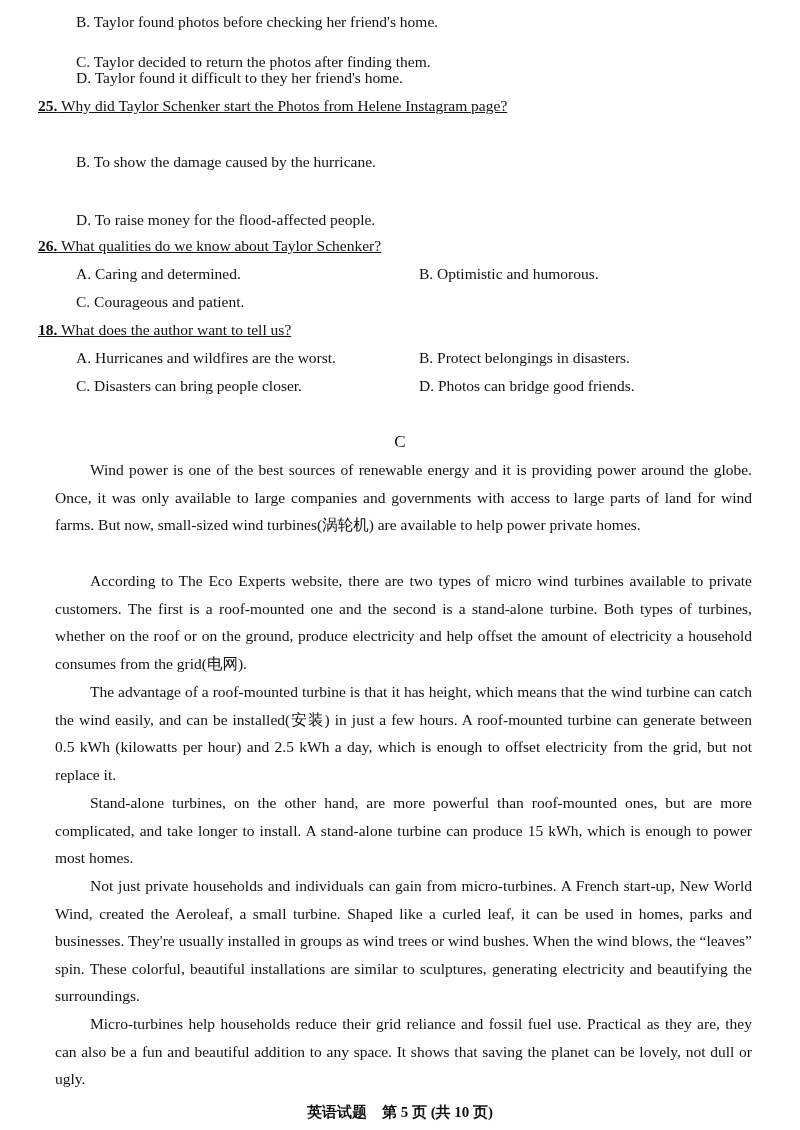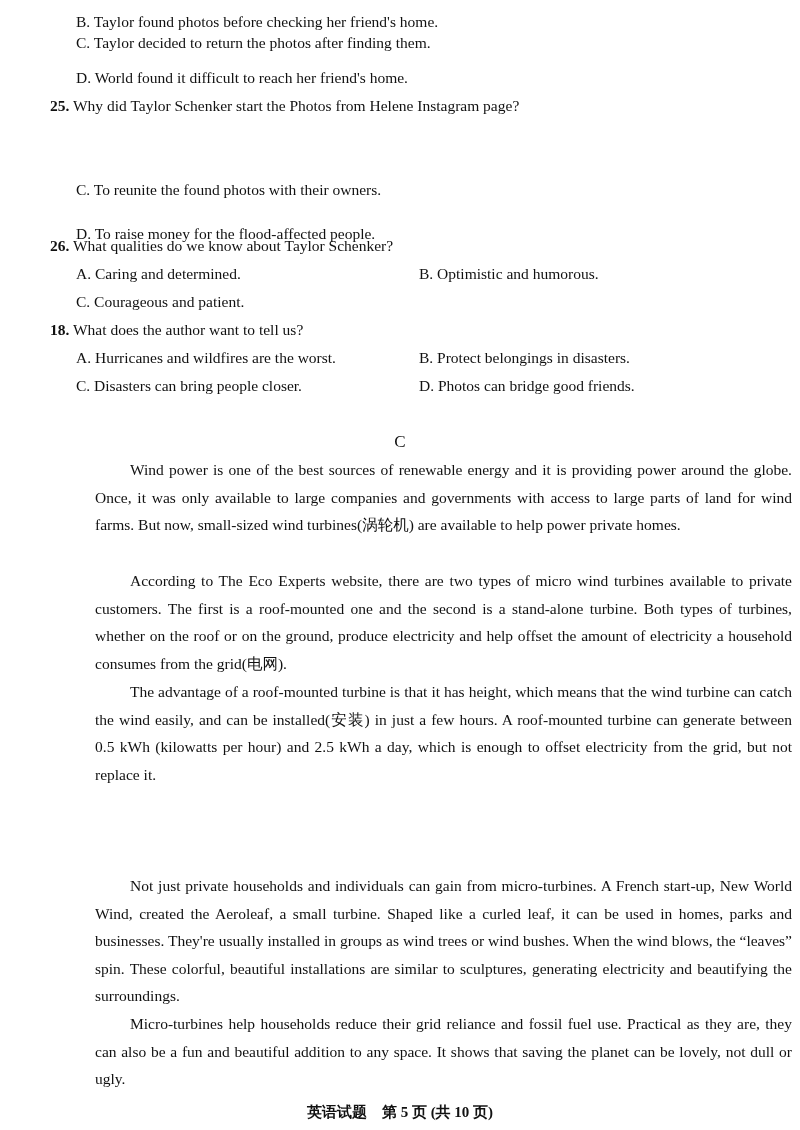--- a/index.html
+++ b/index.html
@@ -6,45 +6,45 @@
   body {
     width: 800px; height: 1130px; overflow: hidden; position: relative;
     font-family: "Liberation Serif", "DejaVu Serif", serif;
     color: #111;
     font-size: 15.5px;
   }
   .page { position: absolute; left: 0; top: 0; width: 800px; height: 1130px; }
   .line { position: absolute; white-space: nowrap; line-height: 20px; }
   .opt { left: 76px; }
   .opt2 { left: 419px; text-align: right; }
-  .qnum { left: 50px; }
+  .qnum { left: 38px; text-decoration: underline; }
   .qnum b { font-weight: bold; }
   .section-title { left: 0; width: 800px; text-align: center; font-size: 17px; }
   .para {
     position: absolute; left: 55px; width: 697px;
     text-align: justify; text-align-last: left;
-    line-height: 27.5px; text-indent: 35px; margin-left: 40px;
+    line-height: 27.5px; text-indent: 35px;
   }
   .footer { left: 0; width: 800px; text-align: center; font-size: 15px; font-weight: bold; }
 </style>
 </head>
 <body>
 
 <div class="page">
 
   <div class="line opt" style="top:12px">B. Taylor found photos before checking her friend's home.</div>
-  <div class="line opt" style="top:33px">C. Taylor decided to return the photos after finding them.</div>
-  <div class="line opt" style="top:68px">D. World found it difficult to reach her friend's home.</div>
+  <div class="line opt" style="top:52px">C. Taylor decided to return the photos after finding them.</div>
+  <div class="line opt" style="top:68px">D. Taylor found it difficult to they her friend's home.</div>
 
   <div class="line qnum" style="top:96px">
     <b>25.</b>
     <span>Why did Taylor Schenker start the Photos from Helene Instagram page?</span>
   </div>
-  <div class="line opt" style="top:180px">C. To reunite the found photos with their owners.</div>
-  <div class="line opt" style="top:224px">D. To raise money for the flood-affected people.</div>
+  <div class="line opt" style="top:152px">B. To show the damage caused by the hurricane.</div>
+  <div class="line opt" style="top:210px">D. To raise money for the flood-affected people.</div>
 
   <div class="line qnum" style="top:236px">
     <b>26.</b>
     <span>What qualities do we know about Taylor Schenker?</span>
   </div>
   <div class="line opt" style="top:264px">A. Caring and determined.</div>
   <div class="line opt2" style="top:264px">B. Optimistic and humorous.</div>
   <div class="line opt" style="top:292px">C. Courageous and patient.</div>
 
   <div class="line qnum" style="top:320px">
@@ -54,17 +54,18 @@
   <div class="line opt" style="top:348px">A. Hurricanes and wildfires are the worst.</div>
   <div class="line opt" style="top:376px">C. Disasters can bring people closer.</div>
   <div class="line opt2" style="top:348px">B. Protect belongings in disasters.</div>
   <div class="line opt2" style="top:376px">D. Photos can bridge good friends.</div>
 
   <div class="line section-title" style="top:432px">C</div>
 
   <div class="para" style="top:456px">Wind power is one of the best sources of renewable energy and it is providing power around the globe. Once, it was only available to large companies and governments with access to large parts of land for wind farms. But now, small-sized wind turbines(涡轮机) are available to help power private homes.</div>
   <div class="para" style="top:567px">According to The Eco Experts website, there are two types of micro wind turbines available to private customers. The first is a roof-mounted one and the second is a stand-alone turbine. Both types of turbines, whether on the roof or on the ground, produce electricity and help offset the amount of electricity a household consumes from the grid(电网).</div>
   <div class="para" style="top:678px">The advantage of a roof-mounted turbine is that it has height, which means that the wind turbine can catch the wind easily, and can be installed(安装) in just a few hours. A roof-mounted turbine can generate between 0.5 kWh (kilowatts per hour) and 2.5 kWh a day, which is enough to offset electricity from the grid, but not replace it.</div>
+  <div class="para" style="top:789px">Stand-alone turbines, on the other hand, are more powerful than roof-mounted ones, but are more complicated, and take longer to install. A stand-alone turbine can produce 15 kWh, which is enough to power most homes.</div>
   <div class="para" style="top:872px">Not just private households and individuals can gain from micro-turbines. A French start-up, New World Wind, created the Aeroleaf, a small turbine. Shaped like a curled leaf, it can be used in homes, parks and businesses. They're usually installed in groups as wind trees or wind bushes. When the wind blows, the “leaves” spin. These colorful, beautiful installations are similar to sculptures, generating electricity and beautifying the surroundings.</div>
   <div class="para" style="top:1010px">Micro-turbines help households reduce their grid reliance and fossil fuel use. Practical as they are, they can also be a fun and beautiful addition to any space. It shows that saving the planet can be lovely, not dull or ugly.</div>
 
   <div class="line footer" style="top:1102px">英语试题　第 5 页 (共 10 页)</div>
 </div>
 
 </body></html>

